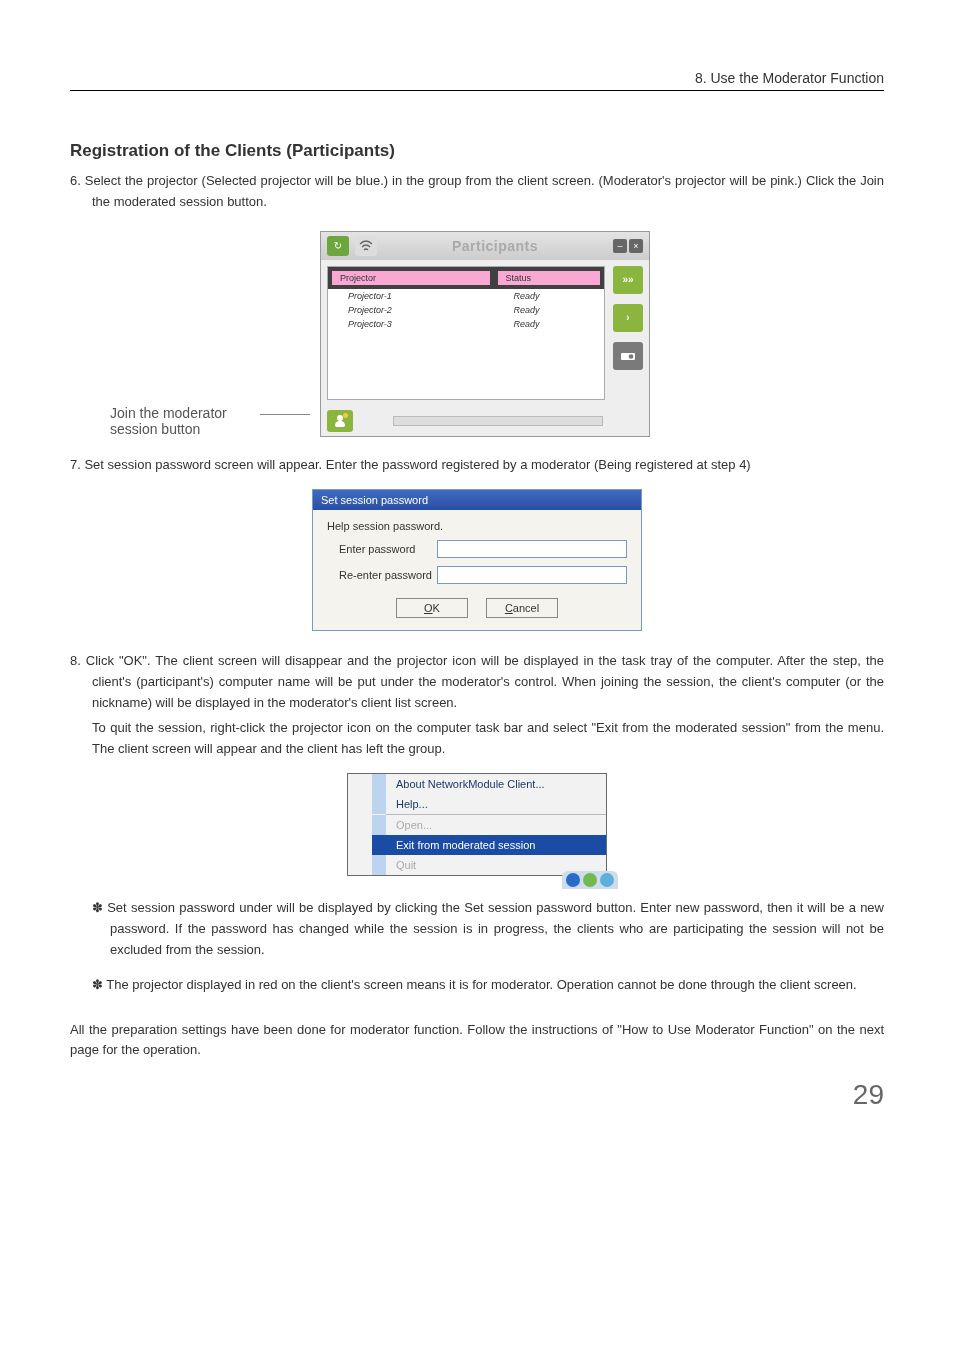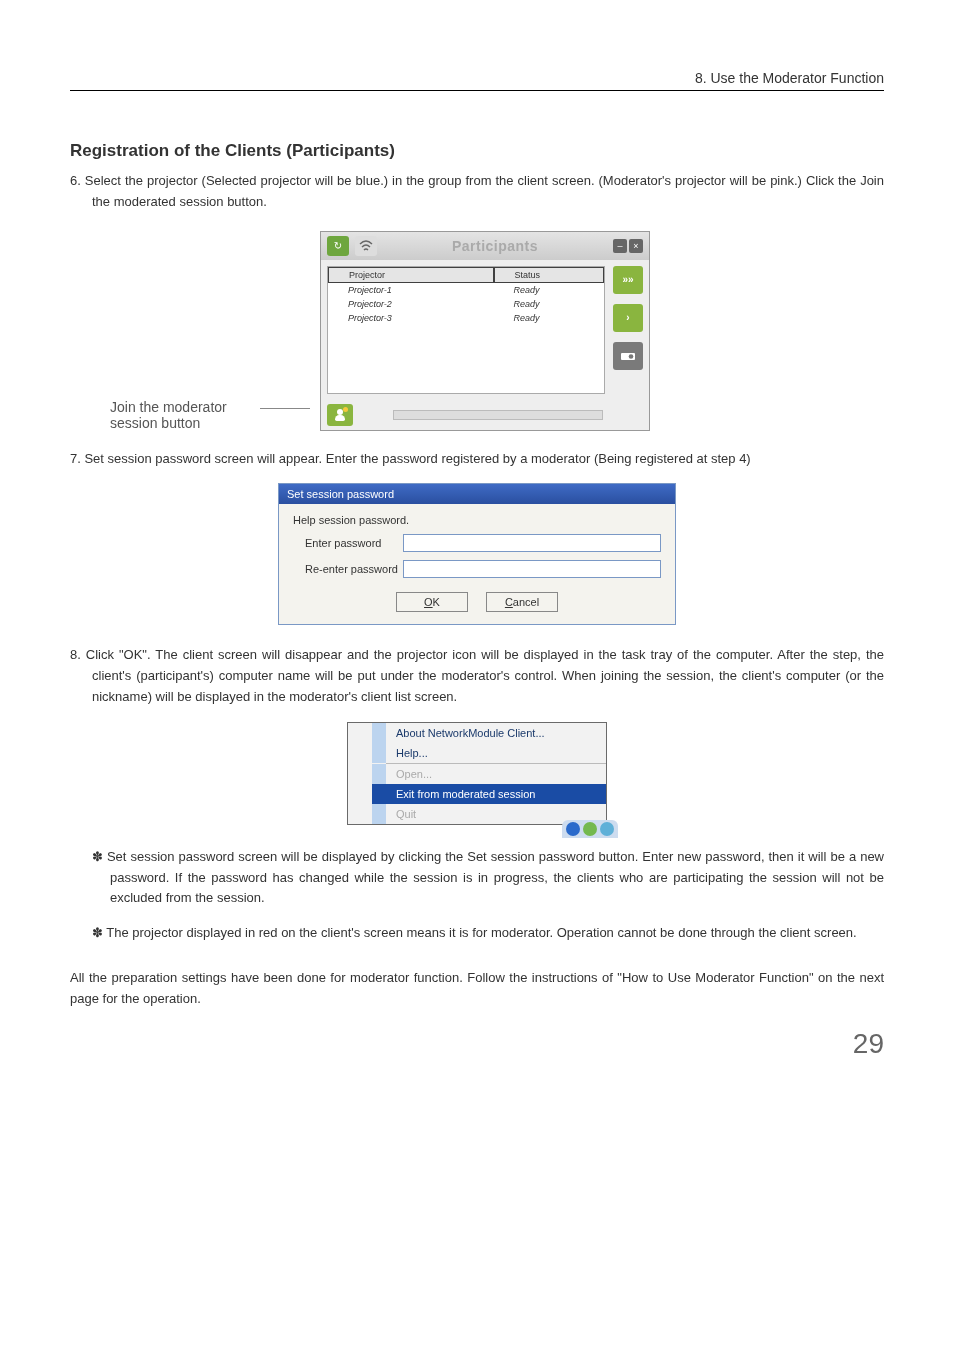--- a/index.html
+++ b/index.html
@@ -98,23 +98,23 @@
     .nm-table {
       flex: 1;
       background: #fff;
       border: 1px solid #aaa;
     }
     .nm-thead, .nm-row {
       display: flex;
       font-size: 9px;
     }
     .nm-thead > div {
-      background: #e5e5e5;
-      border: 1px solid #404040;
-      padding: 2px 20px;
+      background: #f9a8d4;
+      border: 4px solid #404040;
+      padding: 2px 8px;
     }
     .nm-col-p { width: 60%; }
     .nm-col-s { width: 40%; }
     .nm-row > div { padding: 2px 20px; font-style: italic; }
     .nm-tbody { height: 110px; }
     .nm-side {
       display: flex; flex-direction: column; gap: 10px;
       padding-left: 8px;
     }
     .nm-sidebtn {
@@ -140,21 +140,21 @@
     .nm-foot-track {
       flex: 1;
       height: 10px;
       margin-left: 40px;
       margin-right: 40px;
       background: #ddd;
       border: 1px solid #bbb;
     }
     
     .pw-dialog {
-      width: 398px;
+      width: 330px;
       border: 1px solid #7a98c5;
       font-size: 11px;
       margin: 12px auto 20px;
     }
     .pw-title {
       background: linear-gradient(#3f6bc5, #2a4fa0);
       color: #fff;
       padding: 4px 8px;
       font-size: 11px;
     }
@@ -321,36 +321,37 @@
           <span style="text-decoration:underline;">O</span>
           <span>K</span>
         </div>
       <div class="pw-btn"><span style="text-decoration:underline;">C</span>ancel</div>
     </div>
   </div>
 </div>
 
 <div class="body-text">
   <div style="text-indent:-22px;padding-left:22px;">8. Click "OK". The client screen will disappear and the projector icon will be displayed in the task tray of the computer. After the step, the client's (participant's) computer name will be put under the moderator's control. When joining the session, the client's computer (or the nickname) will be displayed in the moderator's client list screen.</div>
+  <div class="sub-indent" style="margin-top:4px;">To quit the session, right-click the projector icon on the computer task bar and select "Exit from the moderated session" from the menu. The client screen will appear and the client has left the group.</div>
 </div>
 
 <div class="ctx-wrap">
   <div class="ctx">
     <div class="ctx-item">About NetworkModule Client...</div>
     <div class="ctx-item">Help...</div>
     <div class="ctx-sep"></div>
     <div class="ctx-item disabled">Open...</div>
     <div class="ctx-item hl">Exit from moderated session</div>
     <div class="ctx-item disabled">Quit</div>
     <div class="ctx-tray">
       <div class="tray-ico" style="background:#2a6acb"></div>
       <div class="tray-ico" style="background:#74b94f"></div>
       <div class="tray-ico" style="background:#5fb0d8"></div>
     </div>
   </div>
 </div>
 
-<div class="body-text note-indent">✽ Set session password screen will be displayed by clicking the Set session password button. Enter new password, then it will be a new password. If the password has changed while the session is in progress, the clients who are participating the session will not be excluded from the session.</div>
+<div class="body-text note-indent">✽ Set session password under will be displayed by clicking the Set session password button. Enter new password, then it will be a new password. If the password has changed while the session is in progress, the clients who are participating the session will not be excluded from the session.</div>
 <div class="body-text note-indent">✽ The projector displayed in red on the client's screen means it is for moderator. Operation cannot be done through the client screen.</div>
 
 <div class="body-text" style="margin-top:24px;">All the preparation settings have been done for moderator function. Follow the instructions of "How to Use Moderator Function" on the next page for the operation.</div>
 
 <div class="page-num">29</div>
 
 </body></html>

